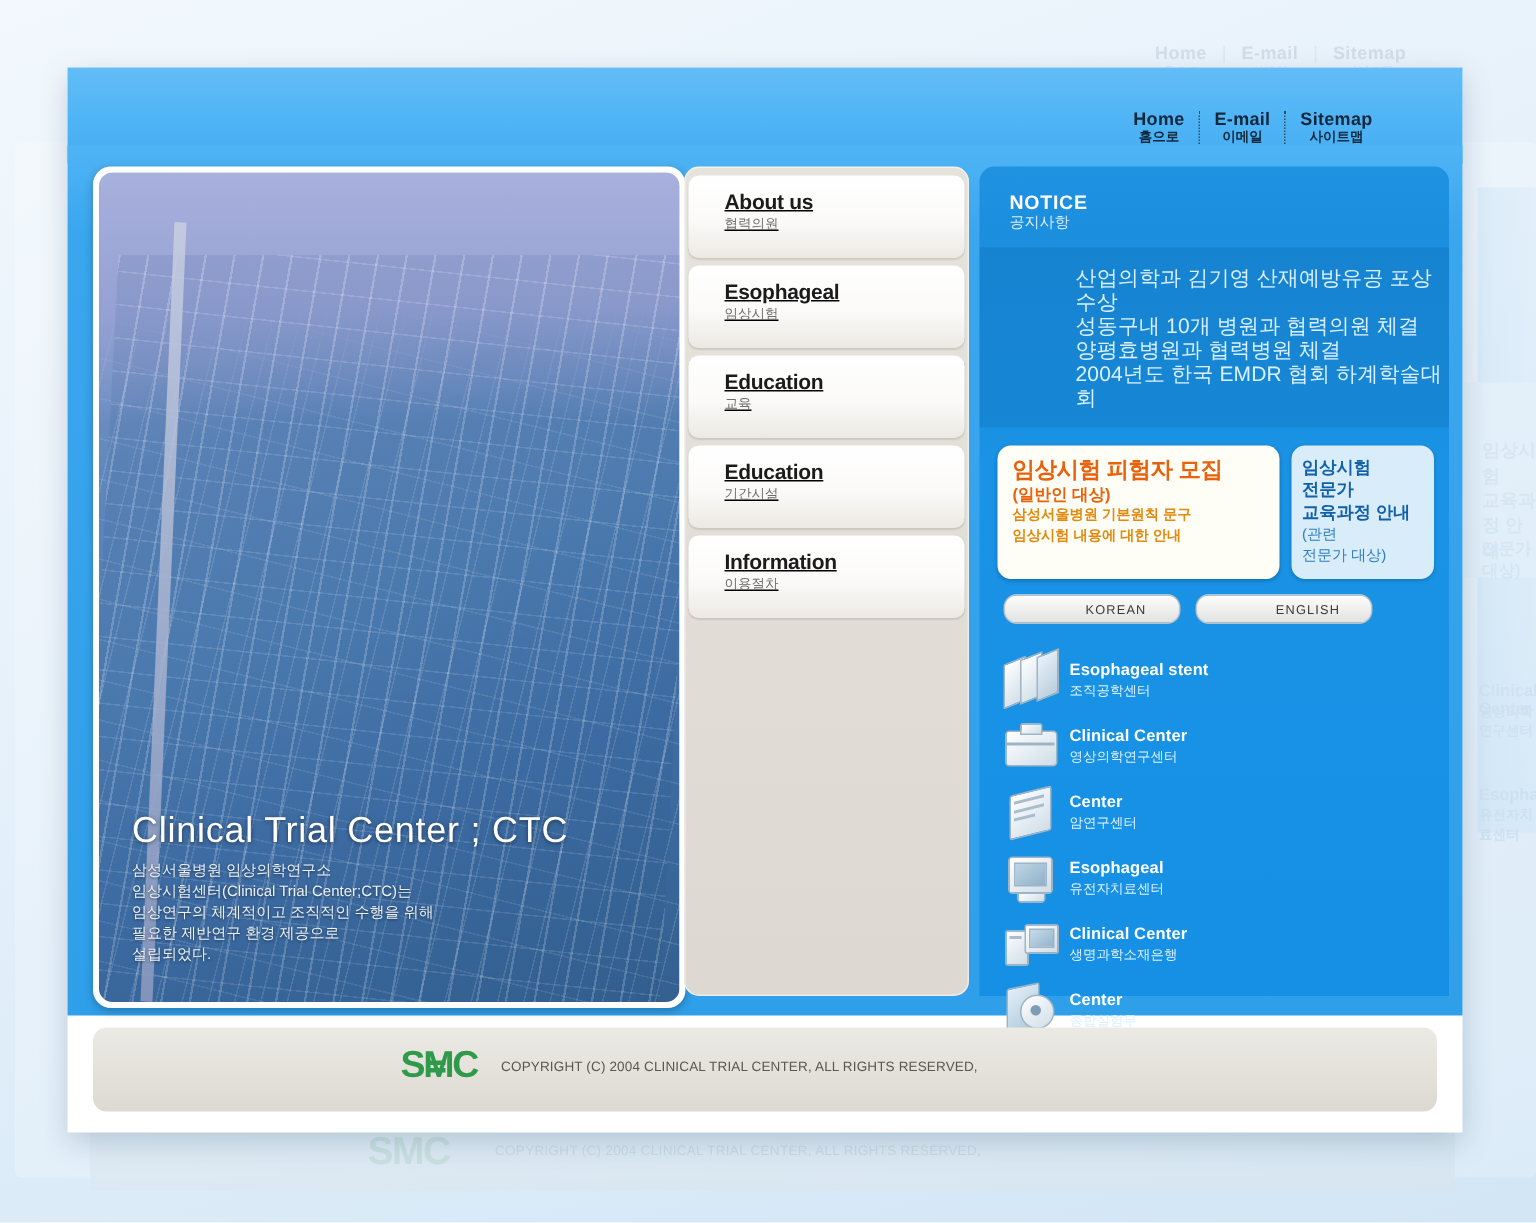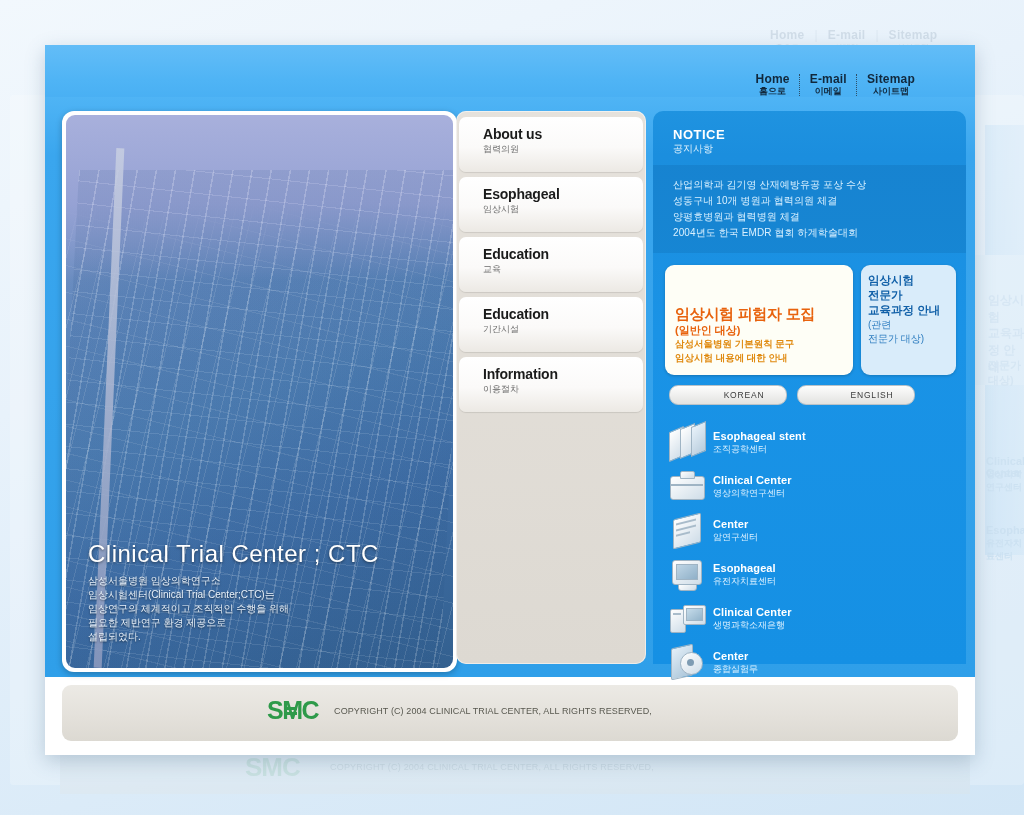--- a/index.html
+++ b/index.html
@@ -99,20 +99,21 @@
     text-shadow:0 1px 3px rgba(0,0,0,.5);margin-bottom:6px;
   }
   #hero-body p{margin:0 0 1px 0;font-size:10px;color:#e9f2fb;line-height:13px;text-shadow:0 1px 2px rgba(0,0,0,.55);}
 
   
   #menu-col{
     position:absolute;left:411px;top:66px;width:190px;height:553px;
     background:linear-gradient(180deg,#e6e2dc,#ddd9d2);
     border-radius:10px;
     box-shadow:inset 0 0 0 1px rgba(255,255,255,.5);
+    text-decoration:underline;
   }
   .menu-item{
     position:relative;margin:0 3px;height:55px;
     background:linear-gradient(180deg,#ffffff 0%,#fbfaf9 55%,#ece9e4 100%);
     border-radius:7px;box-shadow:0 1px 1px rgba(0,0,0,.10);
     padding:9px 0 0 24px;box-sizing:border-box;cursor:pointer;
   }
   .menu-item + .menu-item{margin-top:5px;}
   .menu-item .mi-en{font-size:14px;font-weight:bold;color:#1b1b1b;line-height:17px;letter-spacing:-.2px;}
   .menu-item .mi-kr{font-size:9px;color:#6d6d6d;line-height:13px;}
@@ -125,28 +126,28 @@
     border-radius:10px 10px 0 0;
   }
   #notice-head{
     padding:16px 0 10px 20px;
   }
   #notice-head .nh-en{font-size:13px;font-weight:bold;color:#ffffff;letter-spacing:.5px;line-height:15px;}
   #notice-head .nh-kr{font-size:10px;color:#d9eefb;line-height:13px;}
   #notice-list{
     background:rgba(8,95,160,.22);padding:12px 0 12px 20px;margin:0 0 0 0;
   }
-  #notice-list li{list-style:none;font-size:10px;color:#d9f0ff;line-height:16px;letter-spacing:.1px;cursor:pointer;}
+  #notice-list li{list-style:none;font-size:14px;color:#d9f0ff;line-height:16px;letter-spacing:.1px;cursor:pointer;margin-left:44px;}
 
   #promo-row{display:flex;gap:8px;padding:12px 10px 0 12px;}
   #promo-white{
     flex:0 0 188px;background:#fefef6;border-radius:9px;padding:8px 10px 10px 10px;box-sizing:border-box;
     box-shadow:0 1px 3px rgba(0,0,0,.22);
   }
-  #promo-white .pw-title{font-size:15px;font-weight:bold;color:#e8620d;line-height:18px;letter-spacing:-.3px;margin-top:32px;}
+  #promo-white .pw-title{font-size:15px;font-weight:bold;color:#e8620d;line-height:18px;letter-spacing:-.3px;}
   #promo-white .pw-sub{font-size:11px;font-weight:bold;color:#e8620d;line-height:14px;}
   #promo-white .pw-line{font-size:9.5px;font-weight:bold;color:#e08a10;line-height:14px;}
   #promo-blue{
     flex:1;background:#d9ecfa;border-radius:9px;padding:8px 7px;box-sizing:border-box;
     box-shadow:0 1px 3px rgba(0,0,0,.18);
   }
   #promo-blue .pb-t{font-size:11.5px;font-weight:bold;color:#1160a8;line-height:15px;}
   #promo-blue .pb-s{font-size:10px;color:#2f7ec0;line-height:14px;}
 
   #lang-row{display:flex;gap:10px;padding:10px 0 0 16px;}

